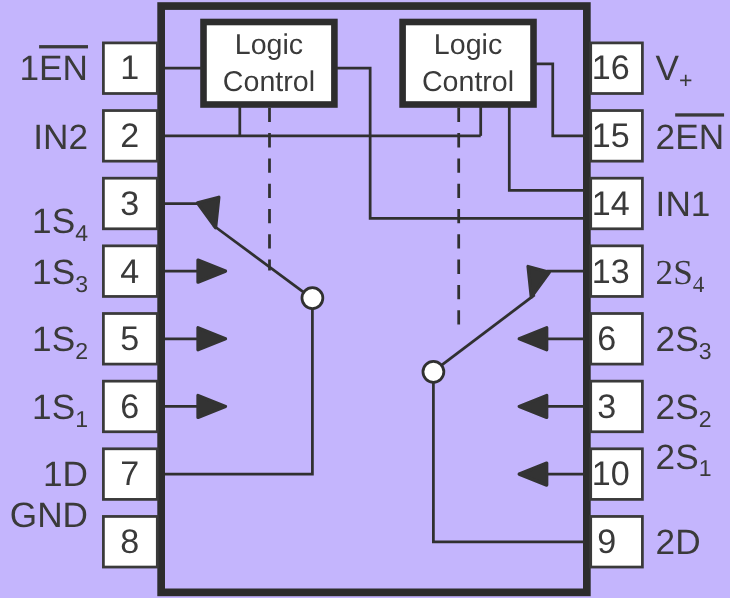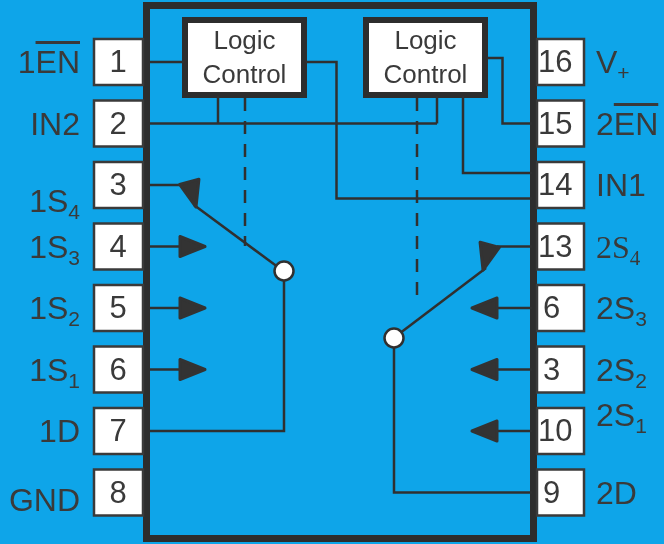--- a/index.html
+++ b/index.html
@@ -1,17 +1,17 @@
 <!DOCTYPE html>
 <html><head>
 <meta charset="utf-8">
 <style>
   html,body{margin:0;padding:0;background:#ffffff;}
   #stage{
-    position:relative;width:664px;height:544px;background:#0ea5e9;overflow:hidden;
+    position:relative;width:664px;height:544px;background:#c4b5fd;overflow:hidden;
     font-family:"Liberation Sans","DejaVu Sans",sans-serif;color:#3a3a3a;
   }
   #schematic{position:absolute;left:0;top:0;}
   .pin-num{
     position:absolute;width:48px;height:46px;line-height:46px;text-align:center;
     font-size:31px;color:#3a3a3a;
   }
   .pin-num.rcol{width:27px;}
   .pin-label{
     position:absolute;height:46px;line-height:46px;font-size:32px;color:#3a3a3a;
@@ -131,21 +131,21 @@
   <div class="pin-num rcol" style="left:538px;top:408px;">10</div>
   <div class="pin-num rcol" style="left:538px;top:469.5px;">9</div>
 
   <div class="pin-label lcol" style="top:39px;"><span>1</span><span class="lo">EN</span><span></span><span class="ls"></span></div>
   <div class="pin-label lcol" style="top:100.5px;"><span></span><span class="lo"></span><span>IN2</span><span class="ls"></span></div>
   <div class="pin-label lcol" style="top:162px;margin-top:16px;"><span></span><span class="lo"></span><span>1S</span><span class="ls">4</span></div>
   <div class="pin-label lcol" style="top:223.5px;"><span></span><span class="lo"></span><span>1S</span><span class="ls">3</span></div>
   <div class="pin-label lcol" style="top:285px;"><span></span><span class="lo"></span><span>1S</span><span class="ls">2</span></div>
   <div class="pin-label lcol" style="top:346.5px;"><span></span><span class="lo"></span><span>1S</span><span class="ls">1</span></div>
   <div class="pin-label lcol" style="top:408px;"><span></span><span class="lo"></span><span>1D</span><span class="ls"></span></div>
-  <div class="pin-label lcol" style="top:477px;"><span></span><span class="lo"></span><span>GND</span><span class="ls"></span></div>
+  <div class="pin-label lcol" style="top:445px;"><span></span><span class="lo"></span><span>GND</span><span class="ls"></span></div>
 
   <div class="pin-label rcol" style="top:39px;"><span></span><span class="lo"></span><span>V</span><span class="ls">+</span></div>
   <div class="pin-label rcol" style="top:100.5px;"><span>2</span><span class="lo">EN</span><span></span><span class="ls"></span></div>
   <div class="pin-label rcol" style="top:162px;"><span></span><span class="lo"></span><span>IN1</span><span class="ls"></span></div>
   <div class="pin-label rcol" style="top:223.5px;font-family:Liberation Serif, serif;"><span></span><span class="lo"></span><span>2S</span><span class="ls">4</span></div>
   <div class="pin-label rcol" style="top:285px;"><span></span><span class="lo"></span><span>2S</span><span class="ls">3</span></div>
   <div class="pin-label rcol" style="top:346.5px;"><span></span><span class="lo"></span><span>2S</span><span class="ls">2</span></div>
   <div class="pin-label rcol" style="top:392px;"><span></span><span class="lo"></span><span>2S</span><span class="ls">1</span></div>
   <div class="pin-label rcol" style="top:469.5px;text-align:center;"><span></span><span class="lo"></span><span>2D</span><span class="ls"></span></div>
 

